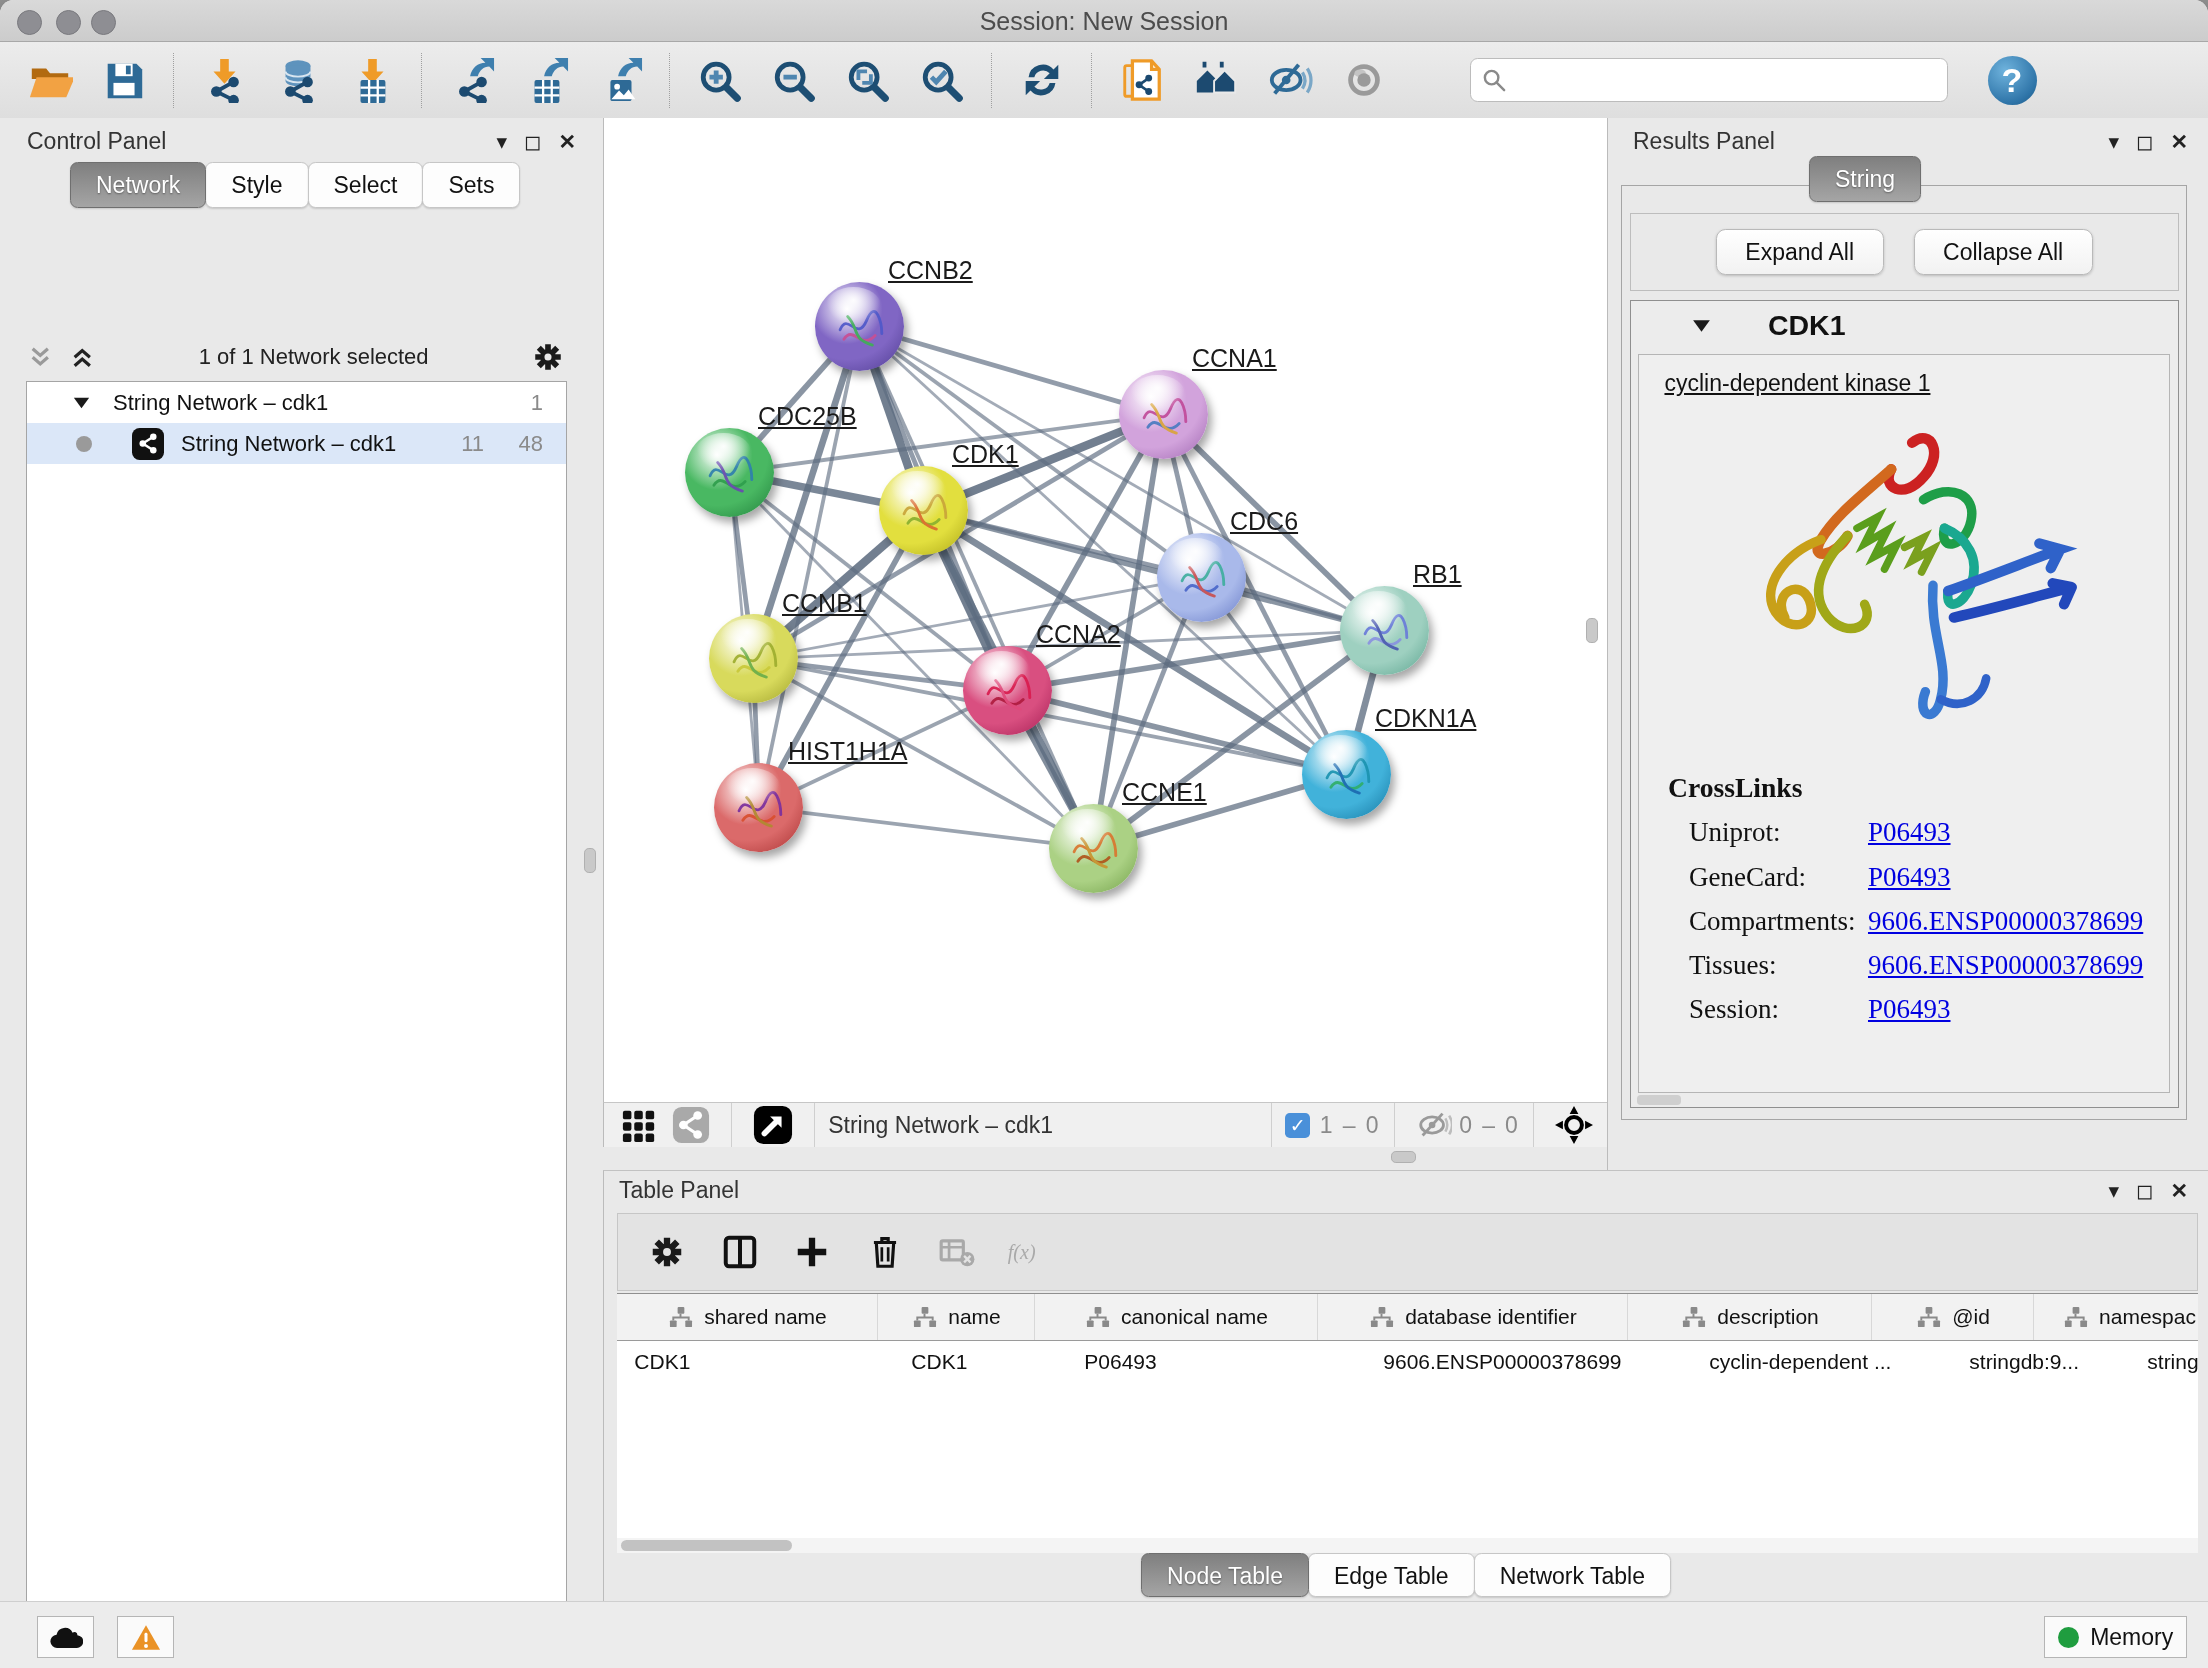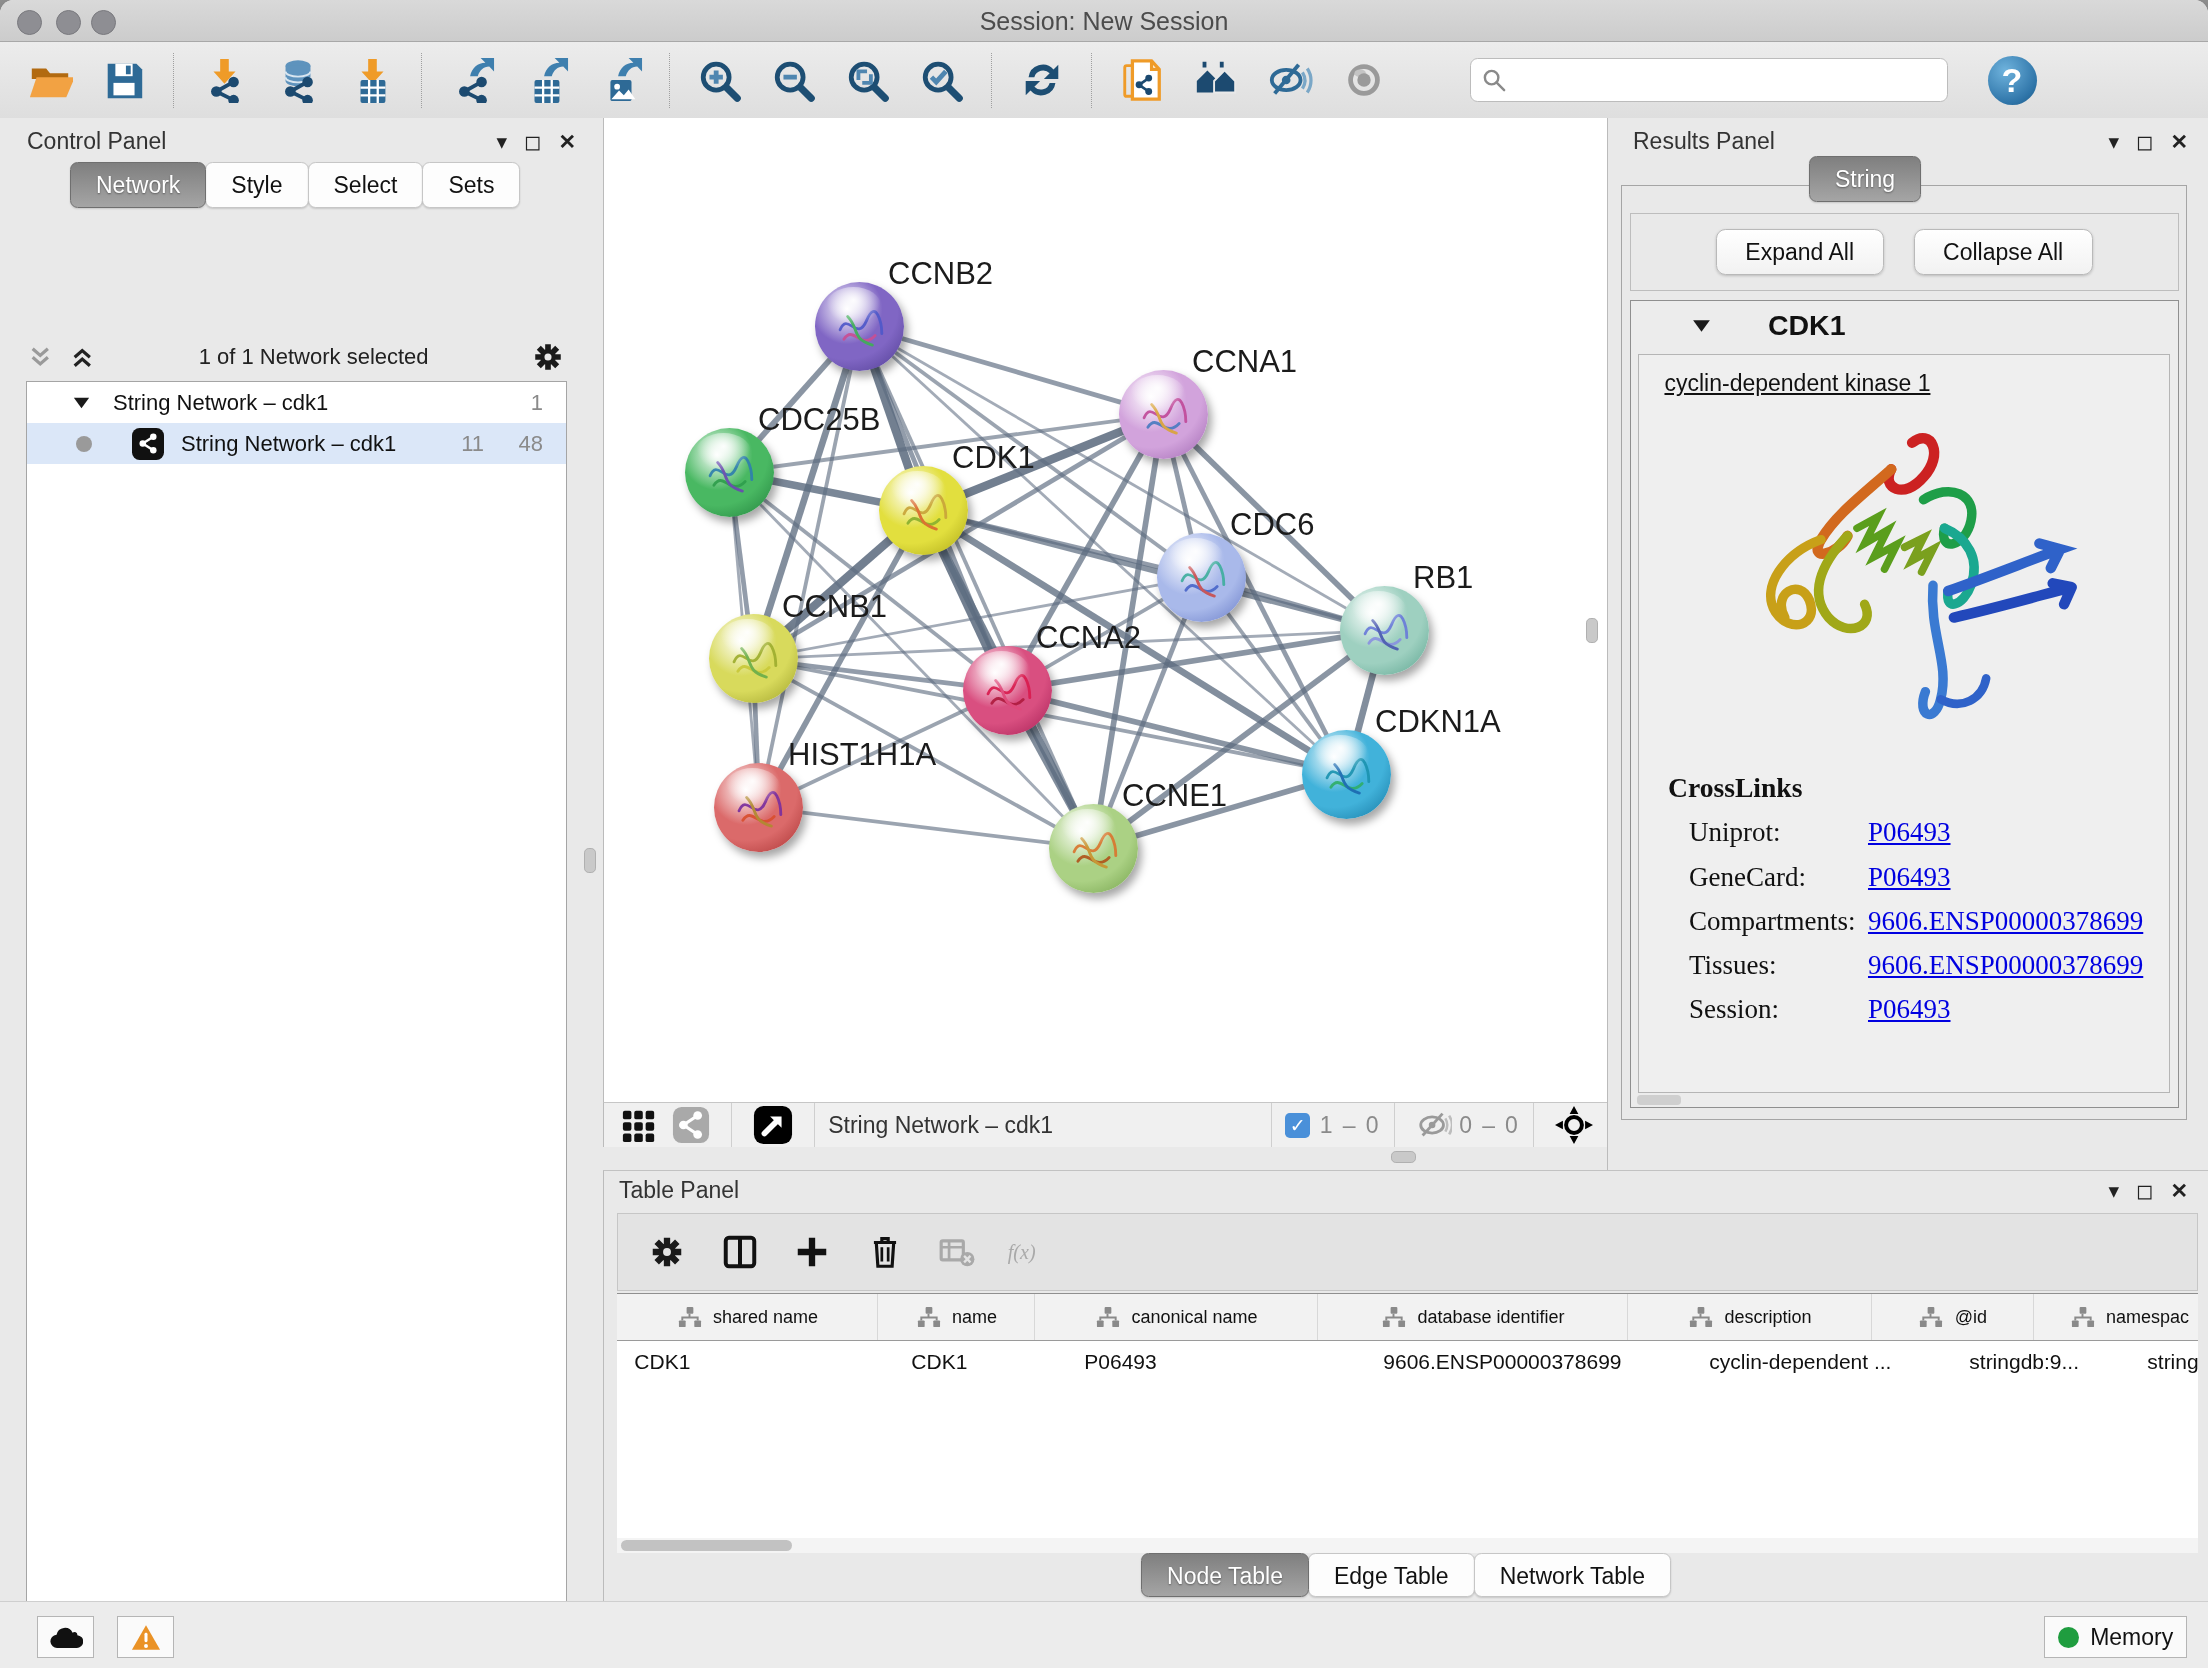--- a/index.html
+++ b/index.html
@@ -55,21 +55,21 @@
      align-items:center;justify-content:center;}
   .share-badge svg{width:23px;height:23px;}
   
   #network-area{position:absolute;left:603px;top:118px;width:1004px;height:984px;background:#fff;
      border-left:1px solid #bbb;}
   #net-svg{position:absolute;left:0;top:0;}
   .net-node{position:absolute;border-radius:50%;box-shadow:3.8px 5.7px 8.6px rgba(0,0,0,.35);}
   .net-node svg{position:absolute;left:50%;top:50%;transform:translate(-50%,-50%);}
   .net-gloss{position:absolute;left:12%;top:6%;width:62%;height:42%;border-radius:50%;
      background:radial-gradient(ellipse at 50% 35%,rgba(255,255,255,.95),rgba(255,255,255,0) 70%);}
-  .net-label{position:absolute;font-size:31px;color:#1b1b1b;white-space:nowrap;}
+  .net-label{position:absolute;font-size:25px;color:#1b1b1b;white-space:nowrap;text-decoration:underline;}
   #net-toolbar{position:absolute;left:603px;top:1102px;width:1004px;height:44px;background:#f0f0f0;
      border-top:1px solid #c6c6c6;border-left:1px solid #bbb;display:flex;align-items:center;font-size:23px;color:#444;}
   #net-toolbar .vsep{width:0;height:44px;border-left:1px solid #cfcfcf;margin:0 13.3px;}
   .nt-icon{margin:0 7.6px;display:flex;align-items:center;}
   .nt-check{width:25px;height:25px;border-radius:4.8px;background:#4a90d9;color:#fff;font-size:19px;
      display:flex;align-items:center;justify-content:center;margin-right:9.5px;}
   .nt-count{color:#8a8a8a;letter-spacing:1.9px;}
   
   #results-panel{position:absolute;left:1607px;top:118px;width:601px;height:1483px;background:#e9e9e9;
      border-left:1px solid #bbb;}
@@ -95,21 +95,21 @@
   #table-panel{position:absolute;left:603px;top:1170px;width:1605px;height:431px;background:#e9e9e9;
      border-left:1px solid #bbb;border-top:1px solid #c2c2c2;}
   #tp-toolbar{position:absolute;left:13.3px;top:42px;right:11.4px;height:76px;background:#e3e3e3;
      border:1px solid #c6c6c6;display:flex;align-items:center;gap:28.5px;padding-left:27px;}
   .tp-icon{width:44px;height:44px;display:flex;align-items:center;justify-content:center;}
   .tp-icon svg{width:38px;height:38px;}
   #fx{font-family:"Liberation Serif",serif;font-style:italic;font-size:20px;color:#a9a9a9;}
   #tp-table{position:absolute;left:13.3px;top:122px;right:11.4px;height:245px;background:#fff;
      border-top:1.9px solid #8f8f8f;overflow:hidden;}
   #tp-headrow{display:flex;height:46px;background:#f2f2f2;border-bottom:1.9px solid #9a9a9a;}
-  .th{display:flex;align-items:center;justify-content:center;gap:11.4px;font-size:18px;color:#111;
+  .th{display:flex;align-items:center;justify-content:center;gap:11.4px;font-size:21px;color:#111;
       border-right:1px solid #d8d8d8;overflow:hidden;flex:none;}
   .th svg{width:25px;height:25px;flex:none;}
   .tr{display:flex;height:42px;}
   .td{font-size:21px;color:#111;display:flex;align-items:center;padding-left:17px;flex:none;overflow:hidden;white-space:nowrap;}
   #tp-hscroll{position:absolute;left:13.3px;right:11.4px;top:367px;height:15px;background:#f4f4f4;}
   #tp-thumb{position:absolute;left:3.8px;top:1.9px;width:171px;height:11.4px;background:#c2c2c2;border-radius:5.7px;}
   #tp-tabs{position:absolute;left:0;right:0;top:382px;height:44px;display:flex;justify-content:center;}
   
   #status-bar{position:absolute;left:0;top:1601px;width:100%;height:68px;background:#ececec;
      border-top:1px solid #cfcfcf;}

